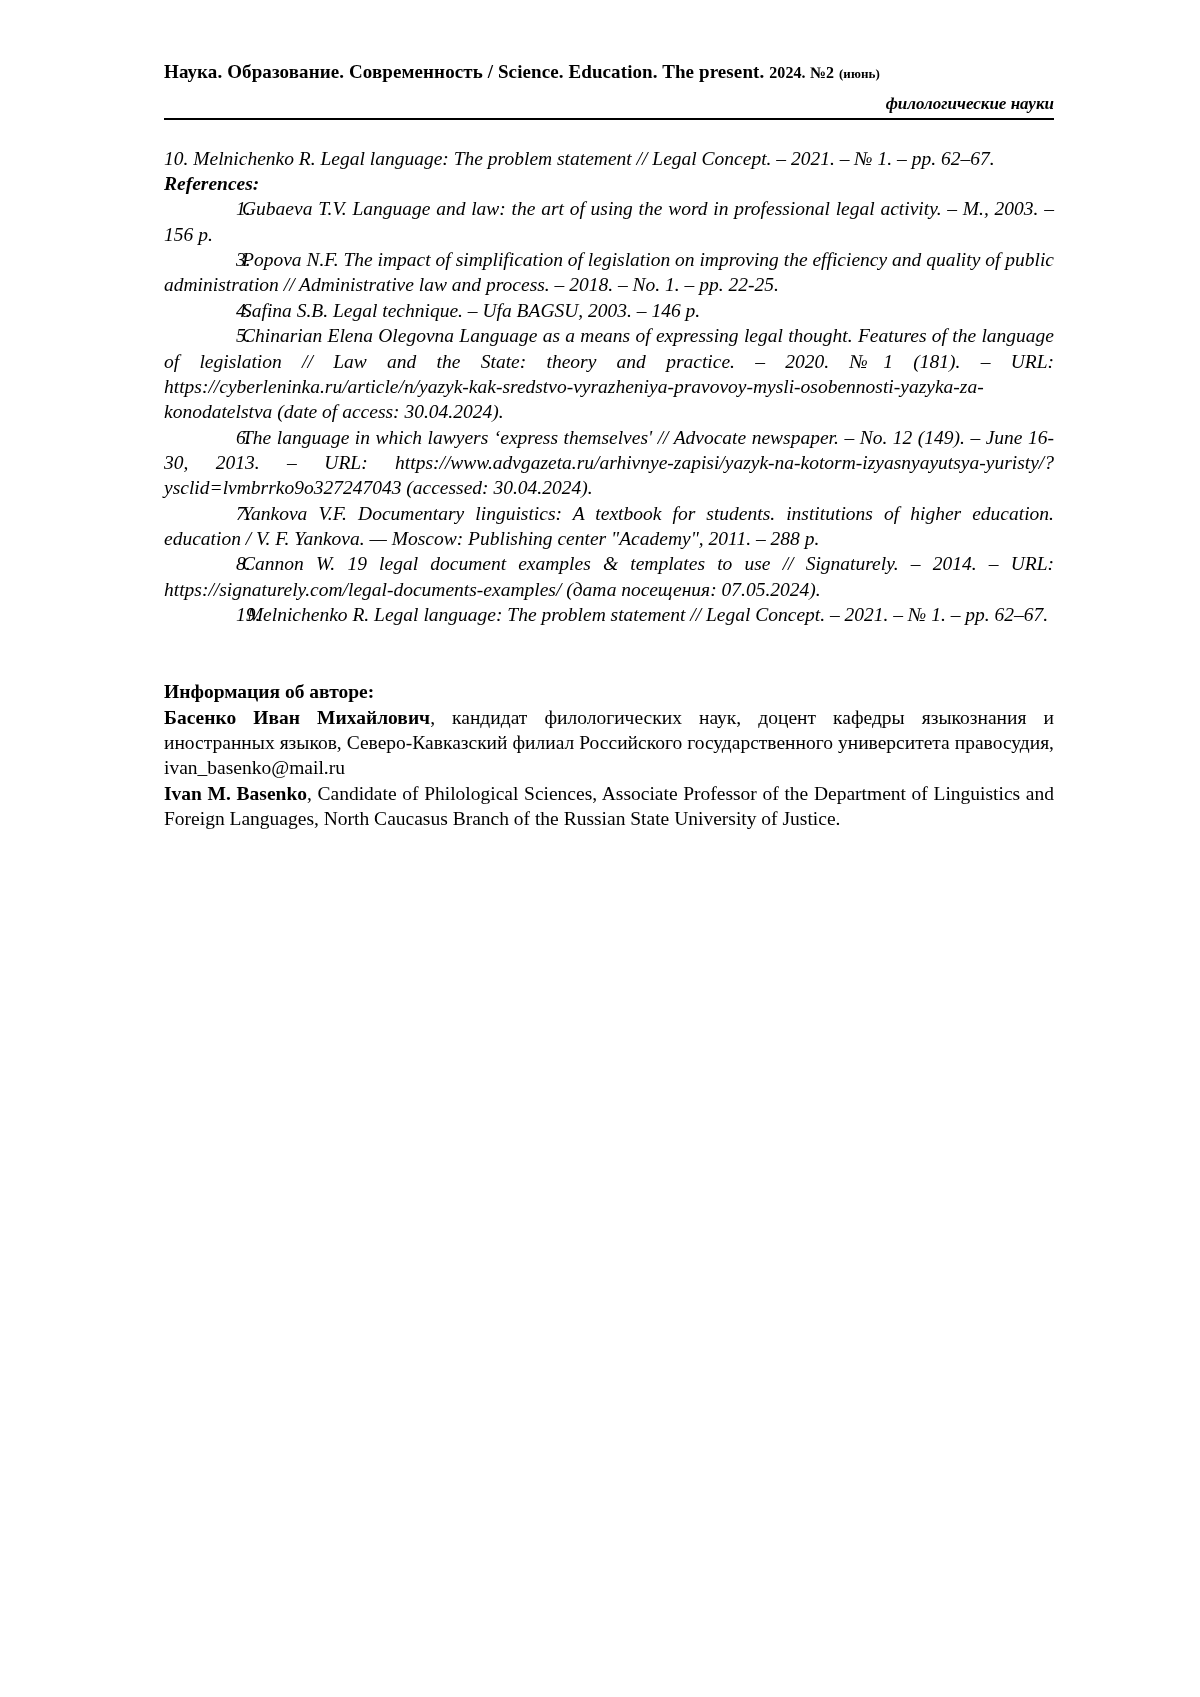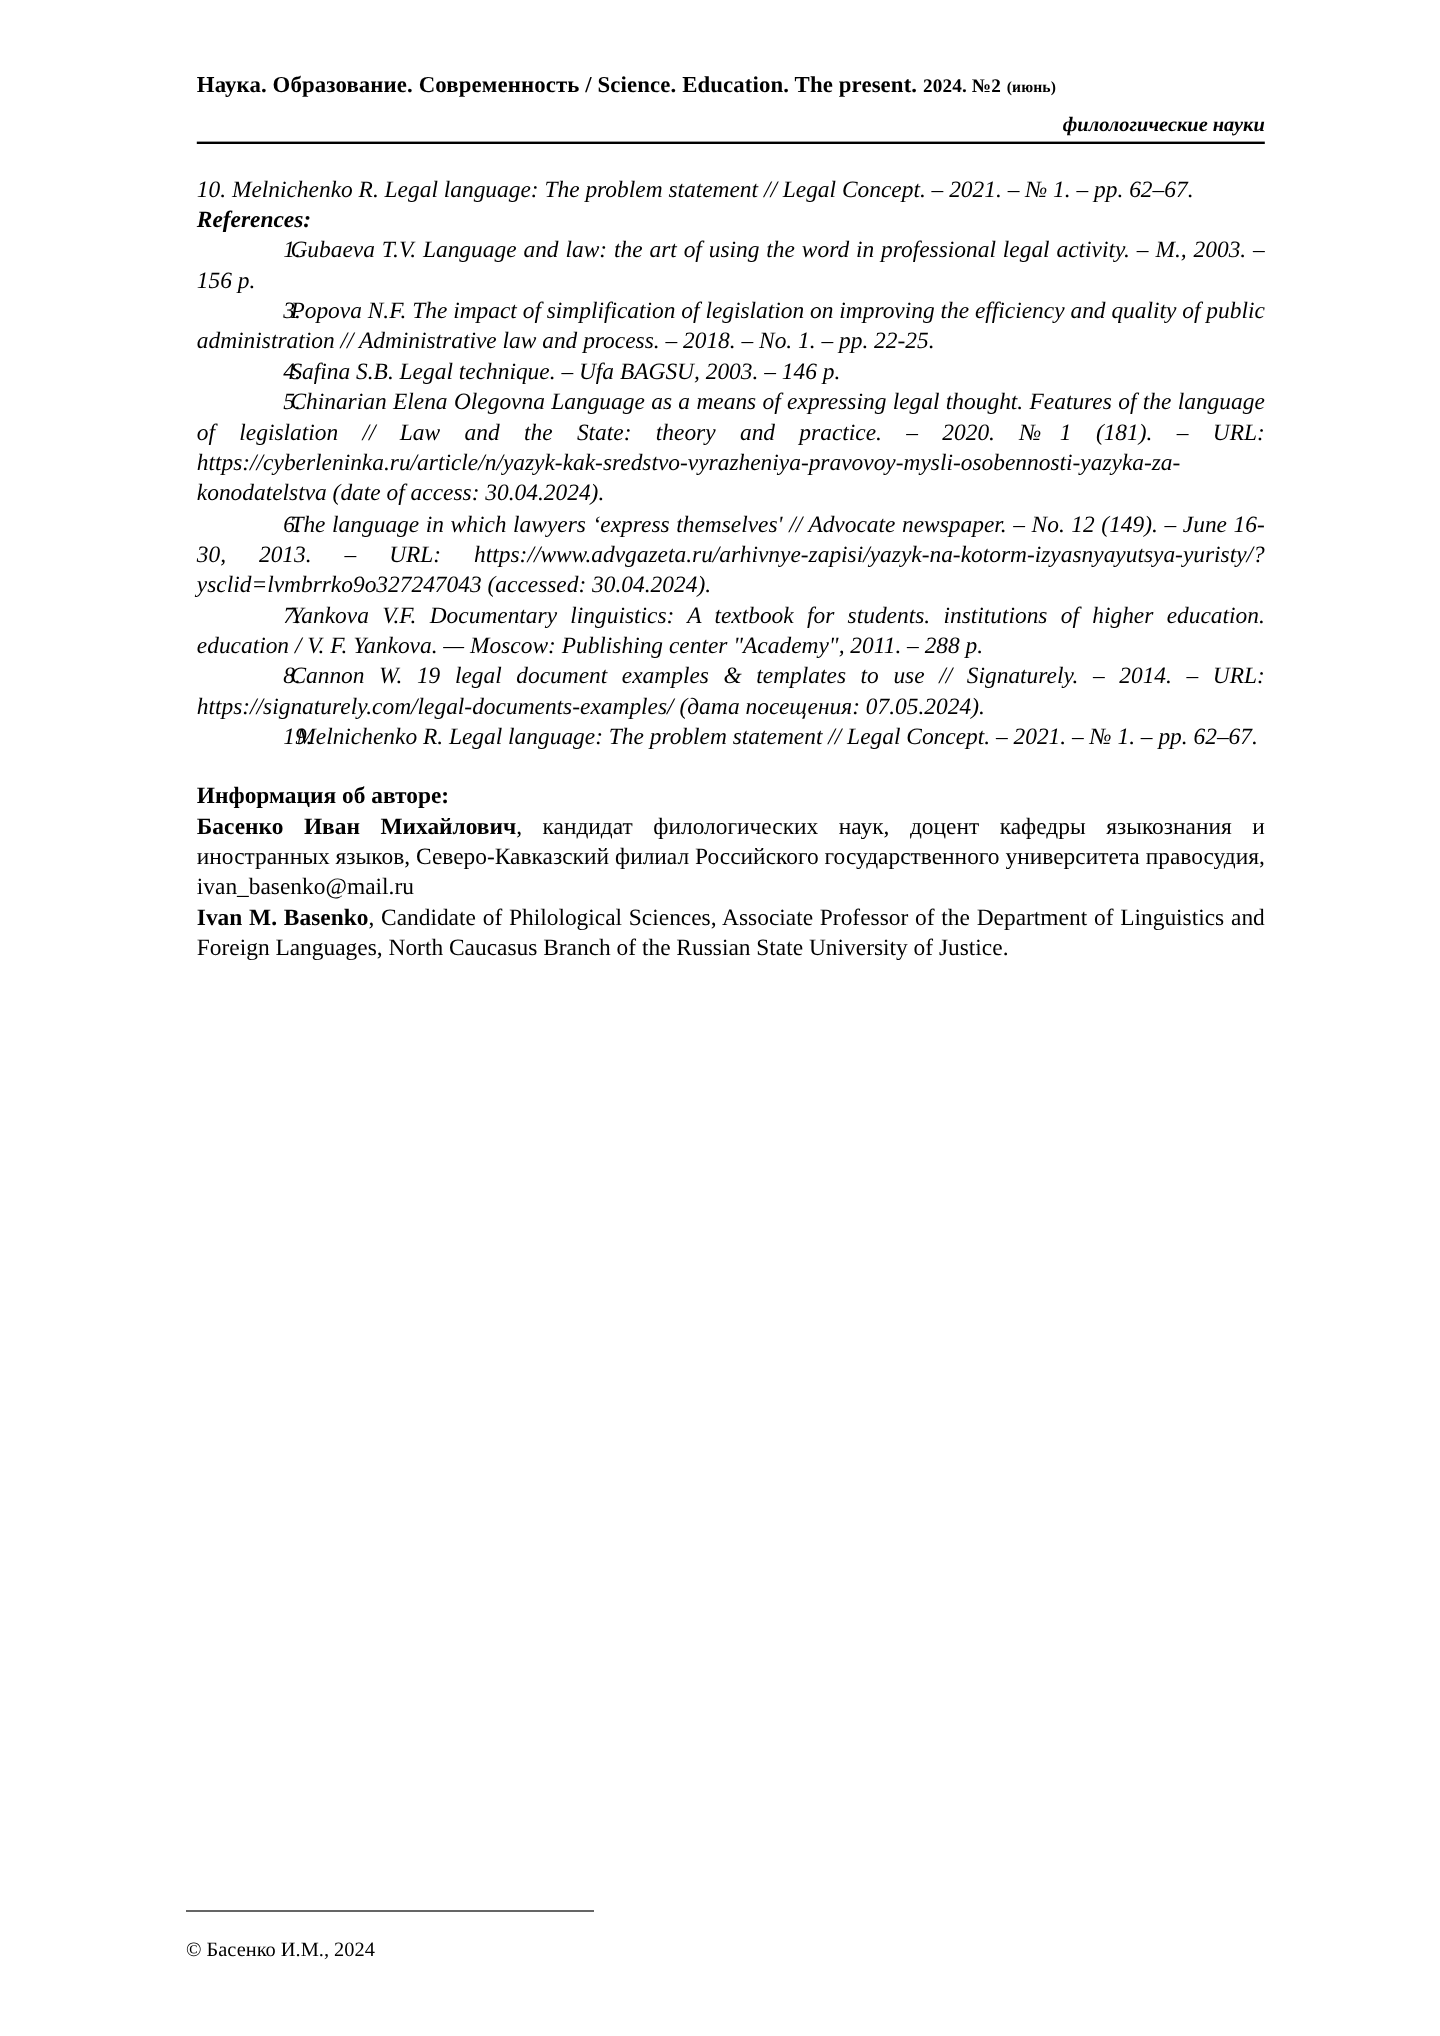--- a/index.html
+++ b/index.html
@@ -74,21 +74,21 @@
     white-space: pre;
   }
   .refs-title {
     font-weight: bold;
     font-style: italic;
     font-size: 19.5px;
     text-indent: 72px;
     margin: 0;
   }
   .author-block {
-    margin-top: 24px;
+    margin-top: 52px;
     font-style: normal;
     font-size: 19.5px;
     line-height: 1.30;
     text-align: justify;
   }
   .author-block p { margin: 0; }
   .author-title {
     font-weight: bold;
     margin-bottom: 2px;
   }
@@ -171,17 +171,13 @@
       <p>
         <span class="author-name">Басенко Иван Михайлович</span><span>, кандидат филологических наук, доцент кафедры языкознания и иностранных языков, Северо-Кавказский филиал Российского государственного университета правосудия, ivan_basenko@mail.ru</span>
       </p>
       <p>
         <span class="author-name">Ivan M. Basenko</span><span>, Candidate of Philological Sciences, Associate Professor of the Department of Linguistics and Foreign Languages, North Caucasus Branch of the Russian State University of Justice.</span>
       </p>
     </div>
 
   </div>
 
-  <div class="footer">
-    <div class="footline"></div>
-    <div class="footnote">© Басенко И.М., 2024</div>
-  </div>
 </div>
 
 </body></html>

